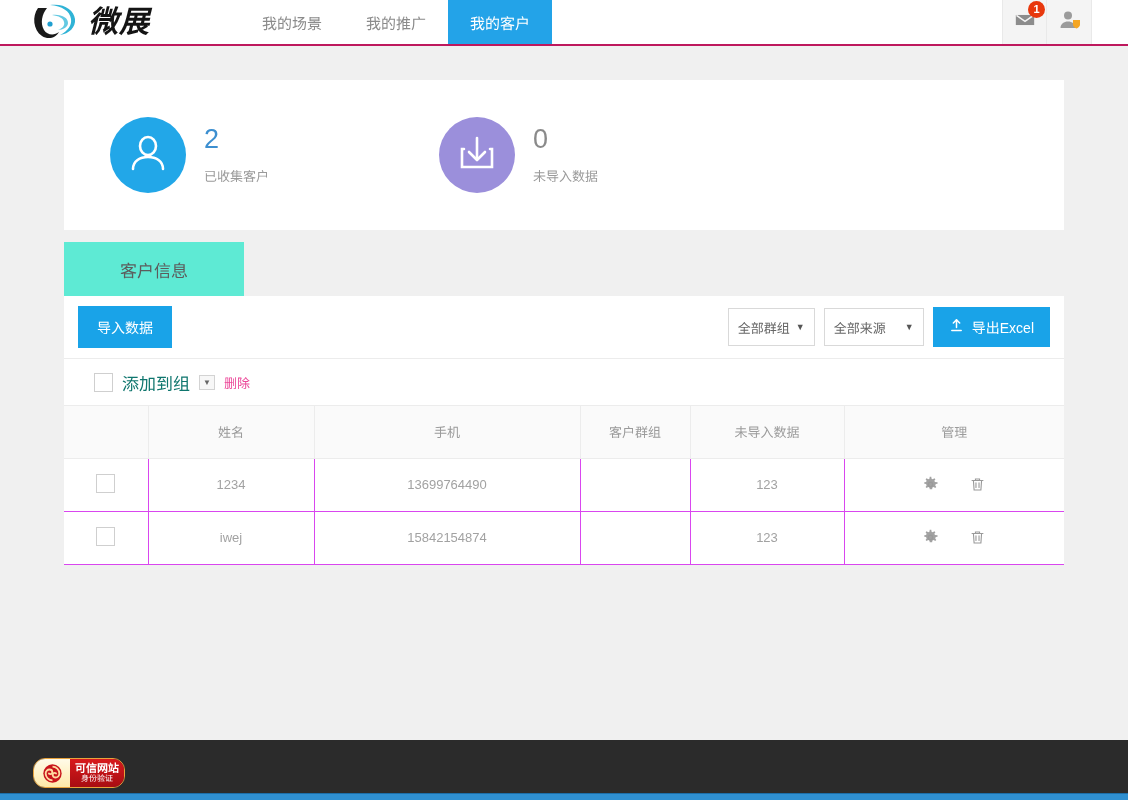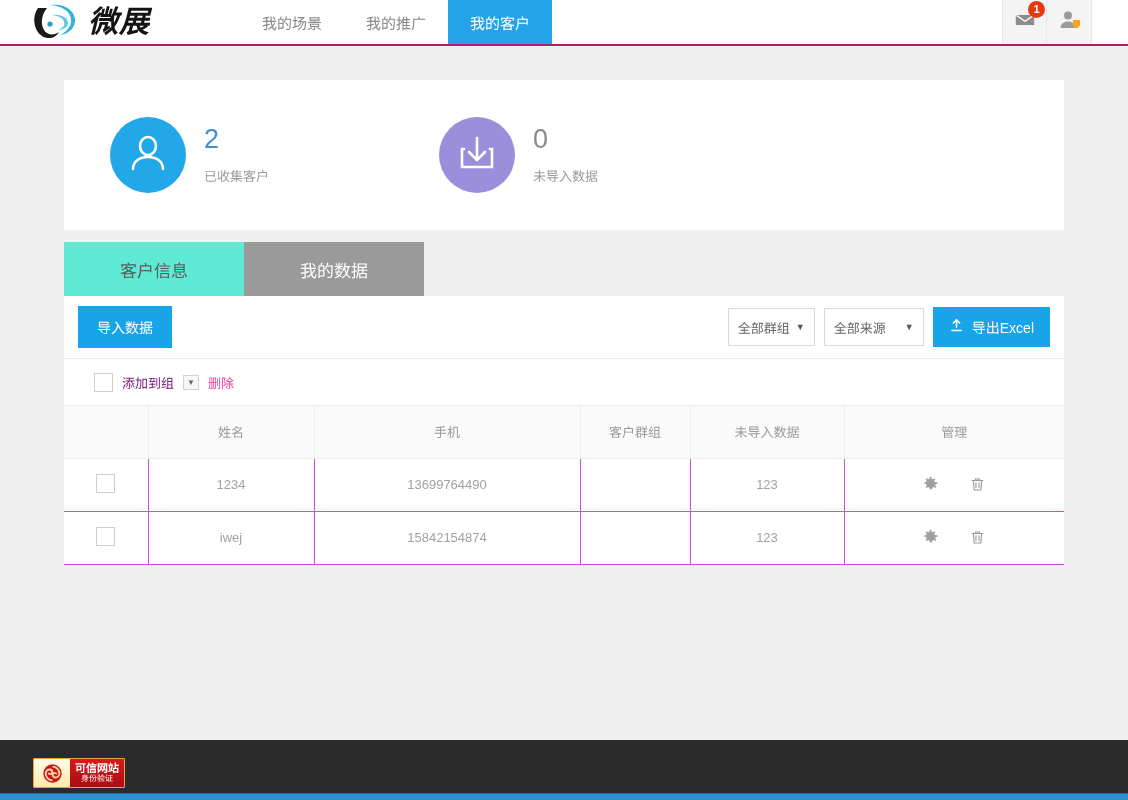--- a/index.html
+++ b/index.html
@@ -221,21 +221,21 @@
     gap: 9px;
   }
   .cbox {
     width: 19px; height: 19px;
     border: 1px solid #cfcfcf;
     background: #fff;
     display: inline-block;
     cursor: pointer;
     flex: 0 0 19px;
   }
-  .bulk-label { font-size: 13px; color: #701a75; }
+  .bulk-label { font-size: 17px; color: #0f766e; }
   .mini-caret {
     width: 16px; height: 15px;
     border: 1px solid #d3d3d3;
     background: #f7f7f7;
     display: flex;
     align-items: center;
     justify-content: center;
     font-size: 8px;
     color: #666;
     cursor: pointer;
@@ -287,21 +287,21 @@
     height: 60px;
     background: #2b2b2b;
   }
   .trust-badge {
     position: absolute;
     left: 33px;
     top: 18px;
     width: 92px;
     height: 30px;
     display: flex;
-    border-radius: 1px;
+    border-radius: 12px;
     overflow: hidden;
     border: 1px solid #e8a33d;
     cursor: pointer;
   }
   .tb-left {
     width: 36px;
     background: linear-gradient(#fffbe9, #ffe9a8);
     display: flex; align-items: center; justify-content: center;
   }
   .tb-right {
@@ -400,21 +400,20 @@
       </div>
       <div class="stat-body">
         <div class="stat-num purple">0</div>
         <div class="stat-label">未导入数据</div>
       </div>
     </div>
   </div>
 
   <div class="tabs">
     <div class="tab active">客户信息</div>
-    <div class="tab inactive">我的数据</div>
   </div>
 
   <div class="panel">
 
     <div class="toolbar">
       <button class="btn-primary">导入数据</button>
 
       <div class="toolbar-right">
         <div class="select-box">
           <span>全部群组</span>

